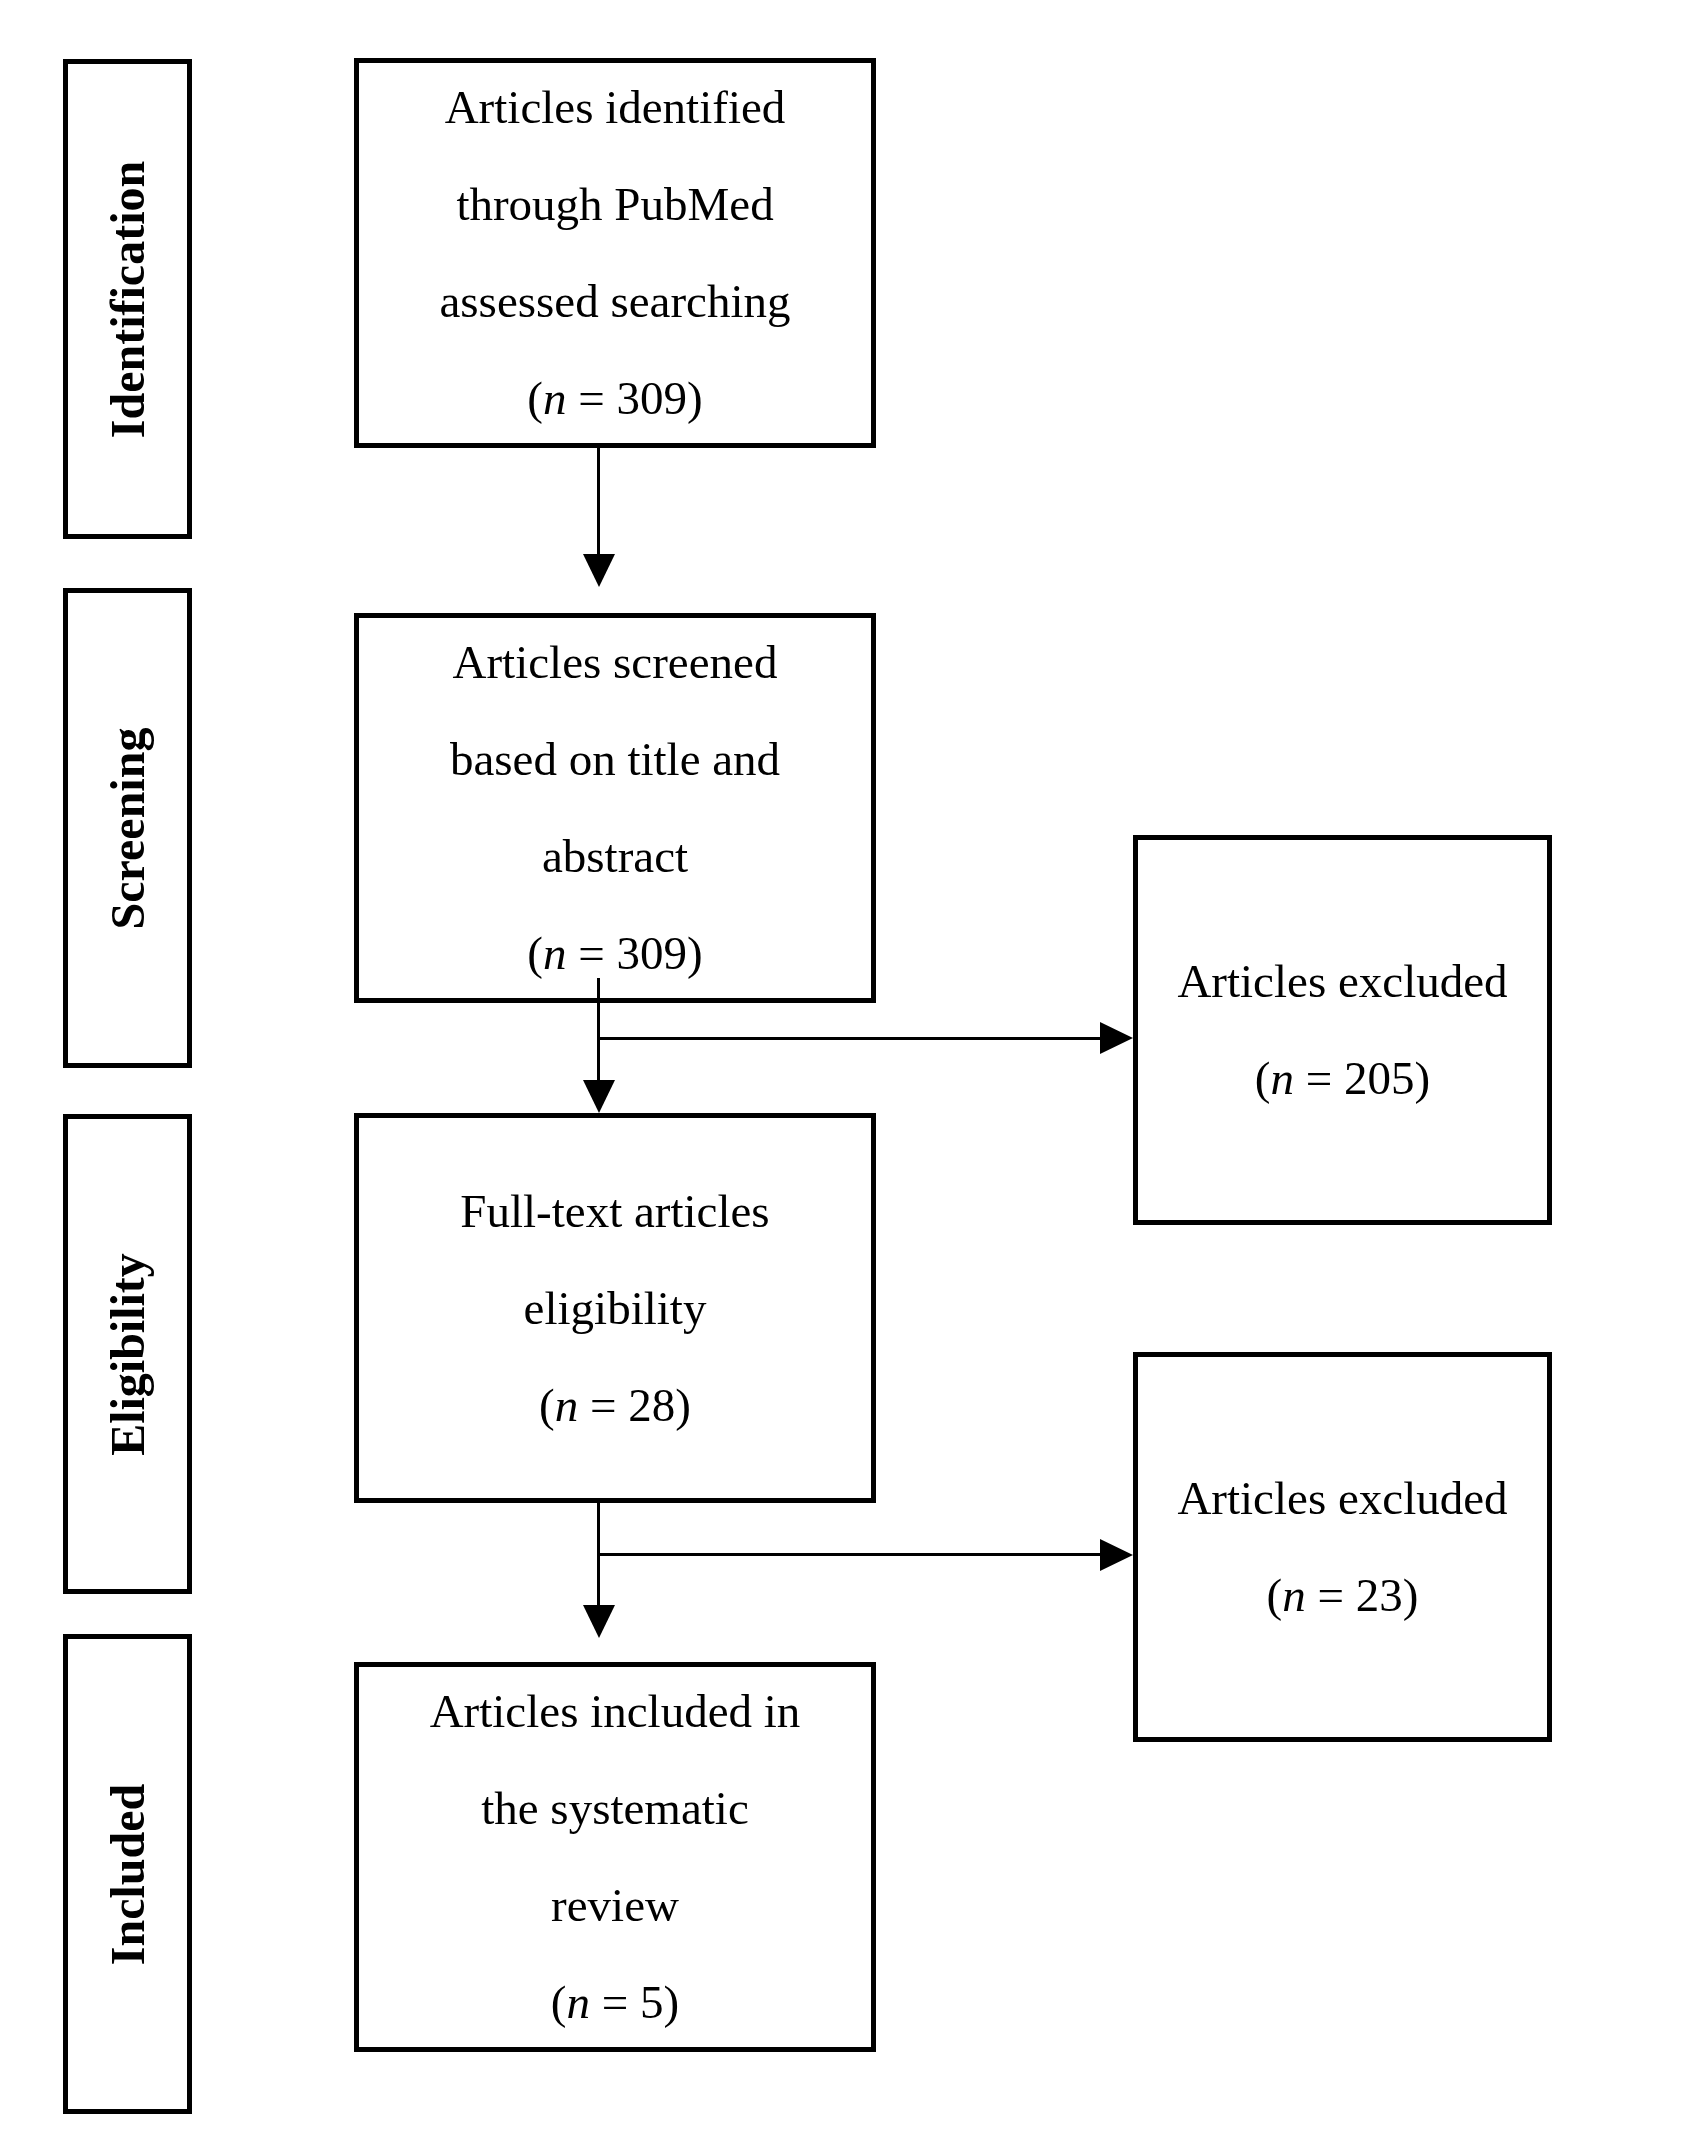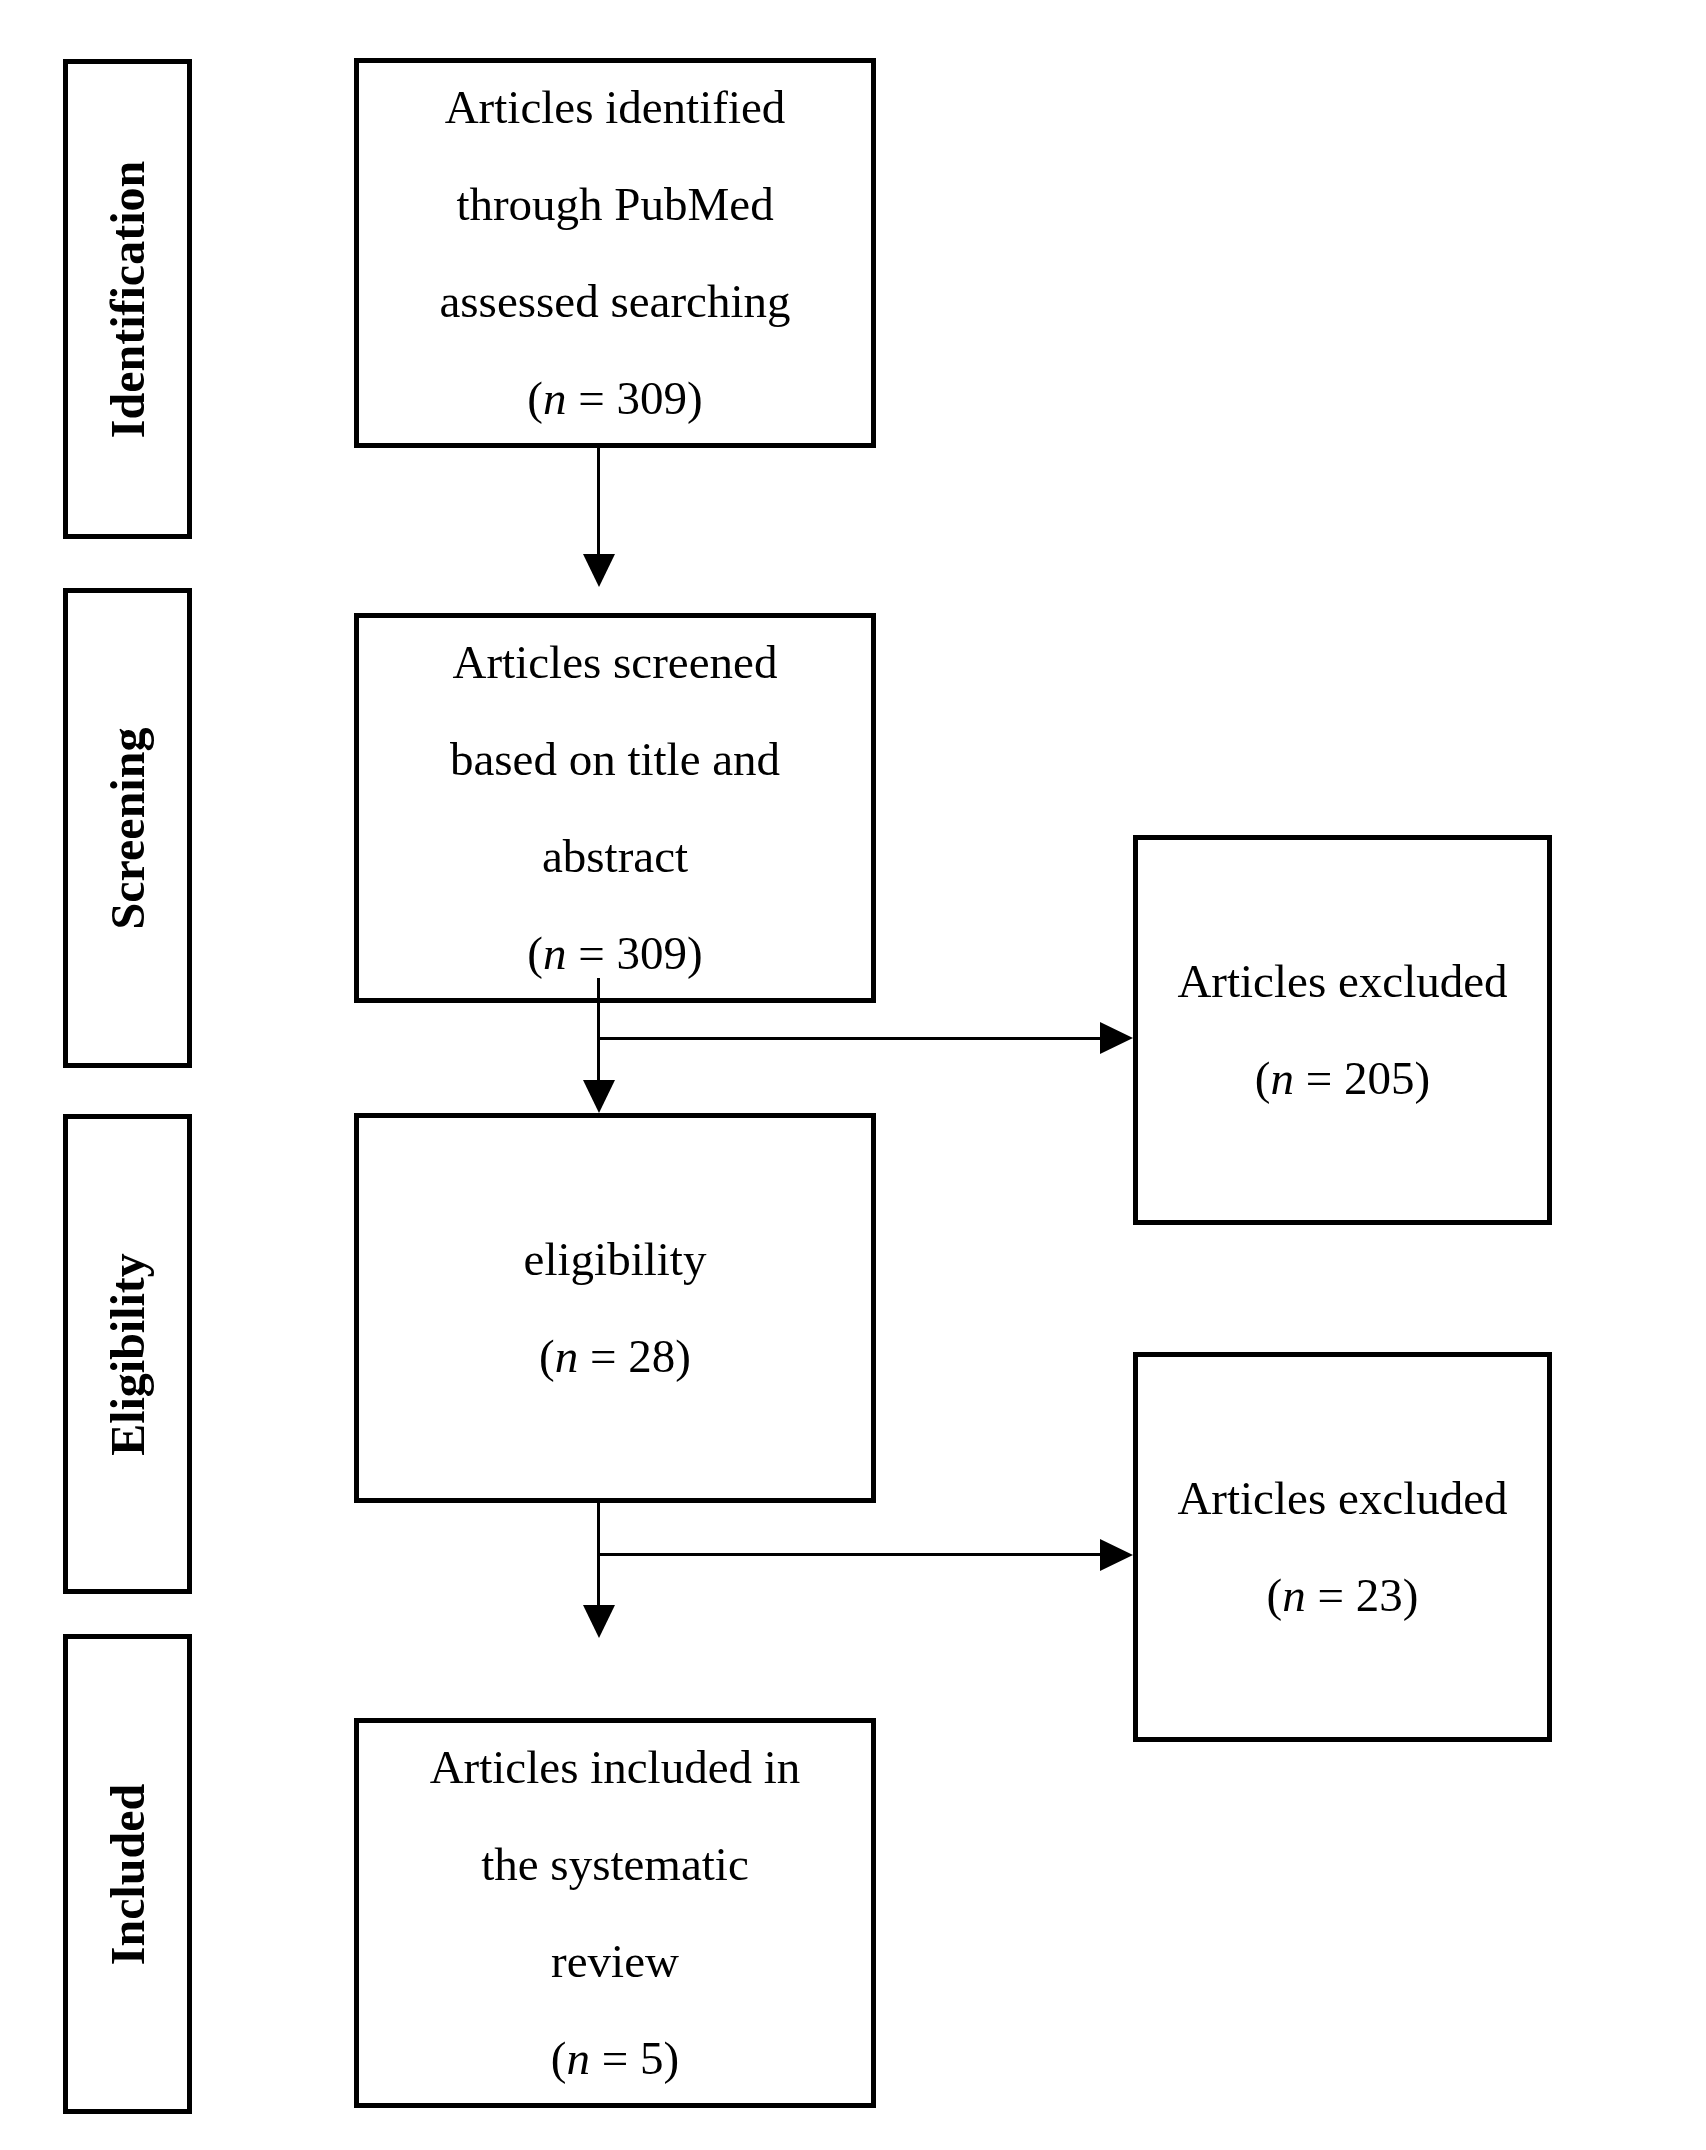--- a/index.html
+++ b/index.html
@@ -79,25 +79,26 @@
   </div>
 
   <div class="box main-col" style="top:613px">
     <div class="line">Articles screened</div>
     <div class="line">based on title and</div>
     <div class="line">abstract</div>
     <div class="line count"><span>(</span><i>n</i><span> = </span><span>309</span><span>)</span></div>
   </div>
 
   <div class="box main-col" style="top:1113px">
+    <div class="line">Full-text articles</div>
     <div class="line">eligibility</div>
     <div class="line count"><span>(</span><i>n</i><span> = </span><span>28</span><span>)</span></div>
   </div>
 
-  <div class="box main-col" style="top:1718px">
+  <div class="box main-col" style="top:1662px">
     <div class="line">Articles included in</div>
     <div class="line">the systematic</div>
     <div class="line">review</div>
     <div class="line count"><span>(</span><i>n</i><span> = </span><span>5</span><span>)</span></div>
   </div>
 
   <div class="box excl-col" style="top:835px">
     <div class="line">Articles excluded</div>
     <div class="line count"><span>(</span><i>n</i><span> = </span><span>205</span><span>)</span></div>
   </div>

